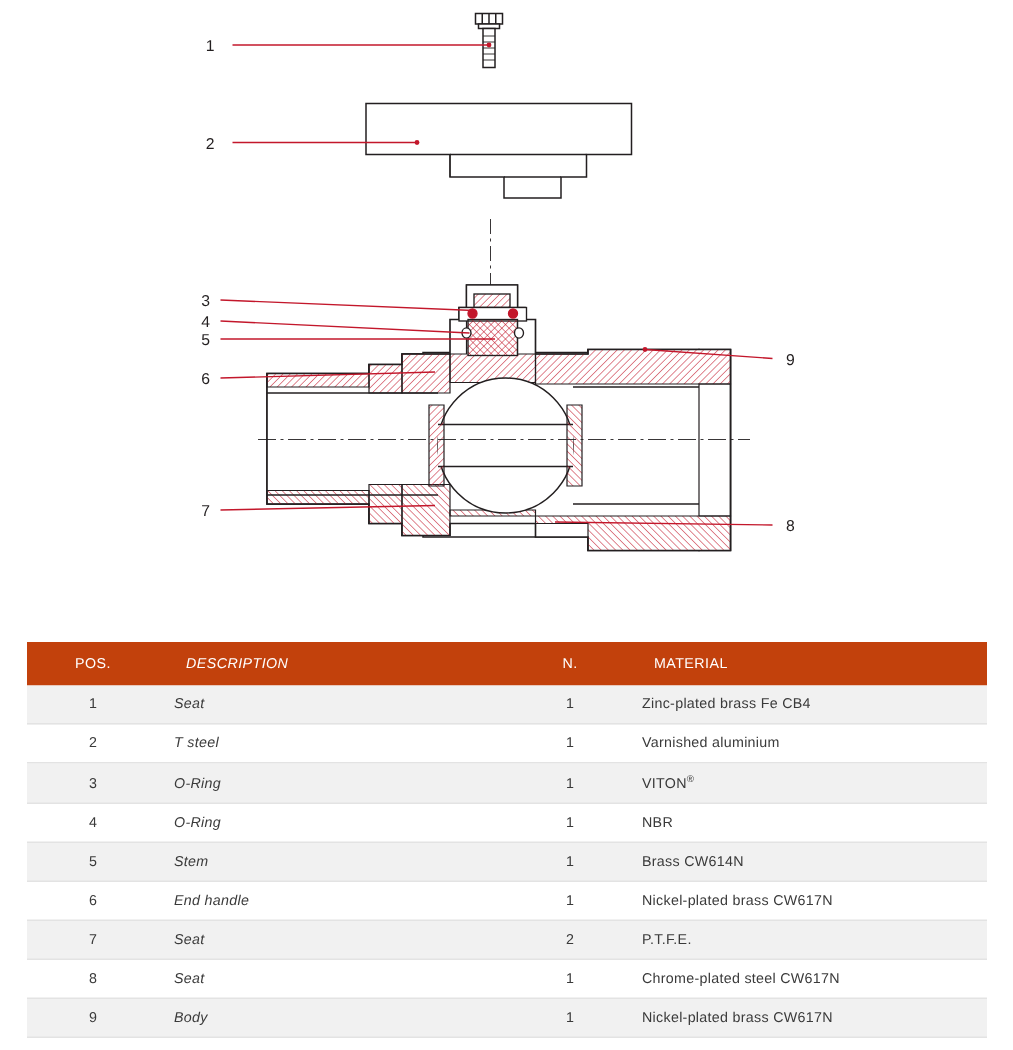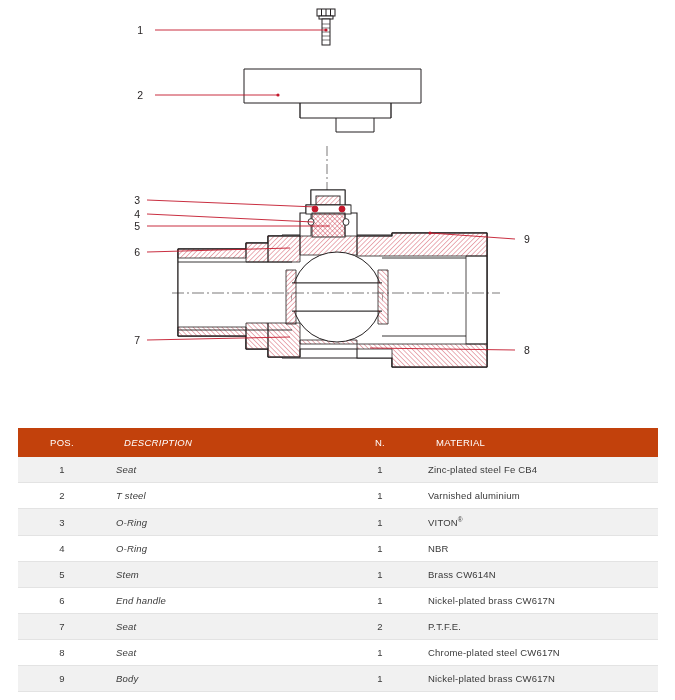--- a/index.html
+++ b/index.html
@@ -243,21 +243,21 @@
       <th class="col-desc">DESCRIPTION</th>
       <th class="col-n">N.</th>
       <th class="col-mat">MATERIAL</th>
     </tr>
   </thead>
   <tbody id="parts-body">
       <tr class="alt">
         <td class="col-pos">1</td>
         <td class="col-desc">Seat</td>
         <td class="col-n">1</td>
-        <td class="col-mat">Zinc-plated steel Fe CB4</td>
+        <td class="col-mat">Zinc-plated brass Fe CB4</td>
       </tr>
       <tr>
         <td class="col-pos">2</td>
         <td class="col-desc">T steel</td>
         <td class="col-n">1</td>
         <td class="col-mat">Varnished aluminium</td>
       </tr>
       <tr class="alt">
         <td class="col-pos">3</td>
         <td class="col-desc">O-Ring</td>

